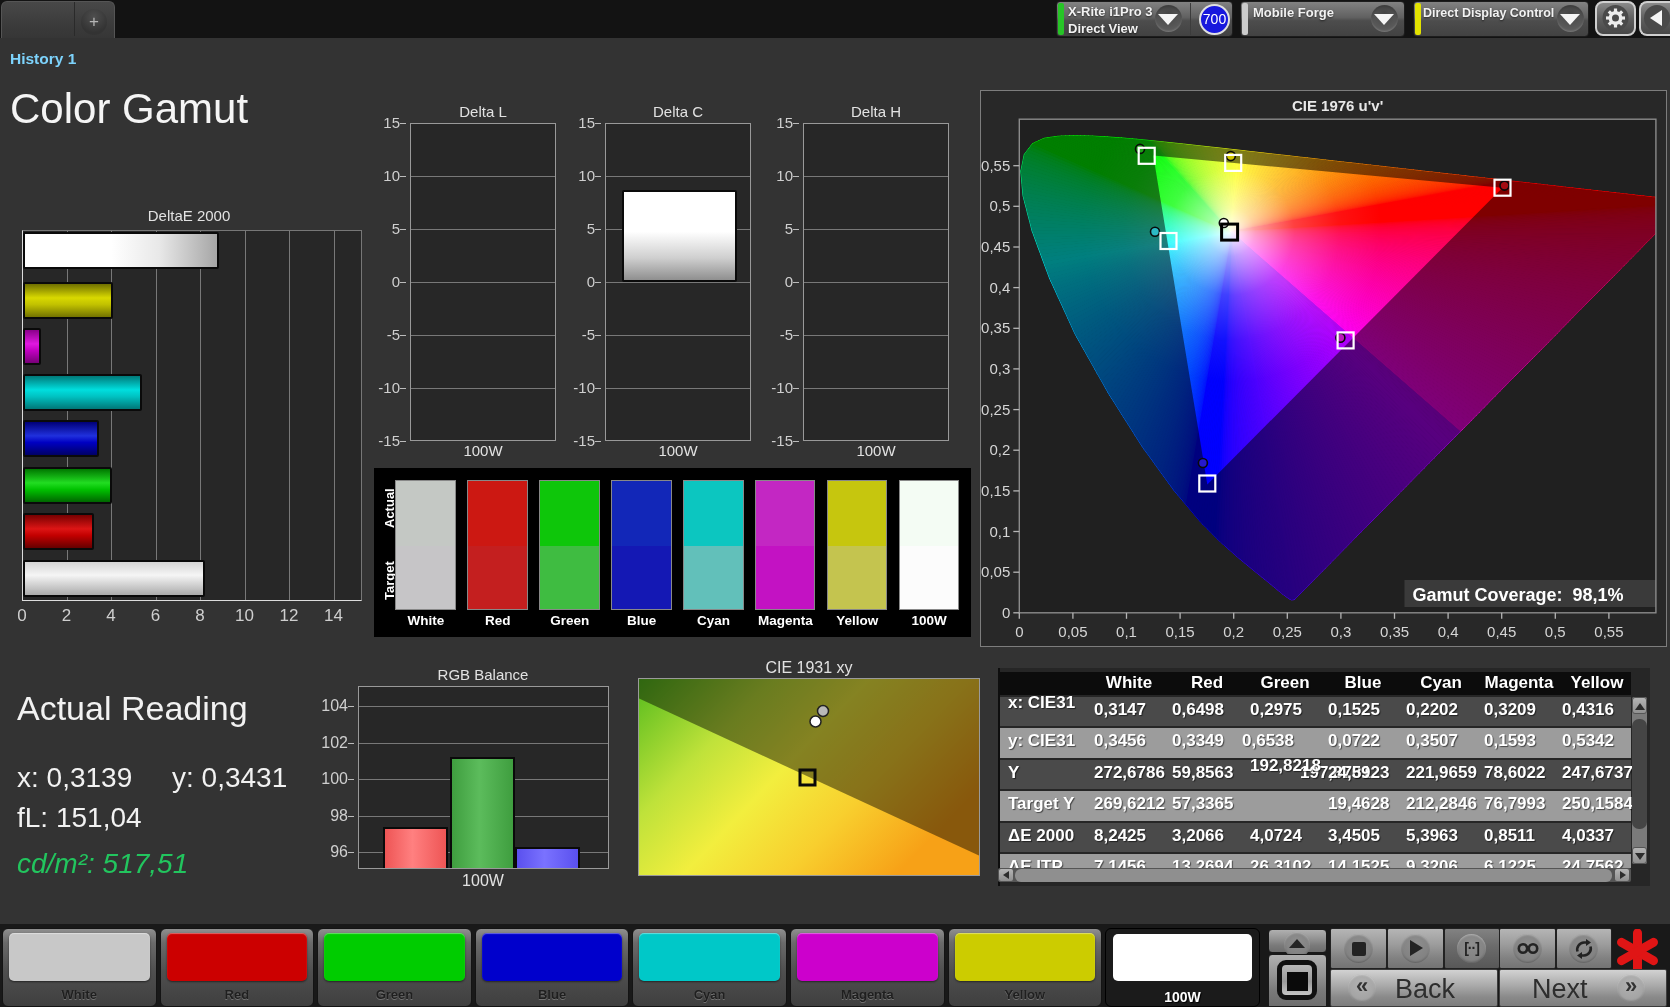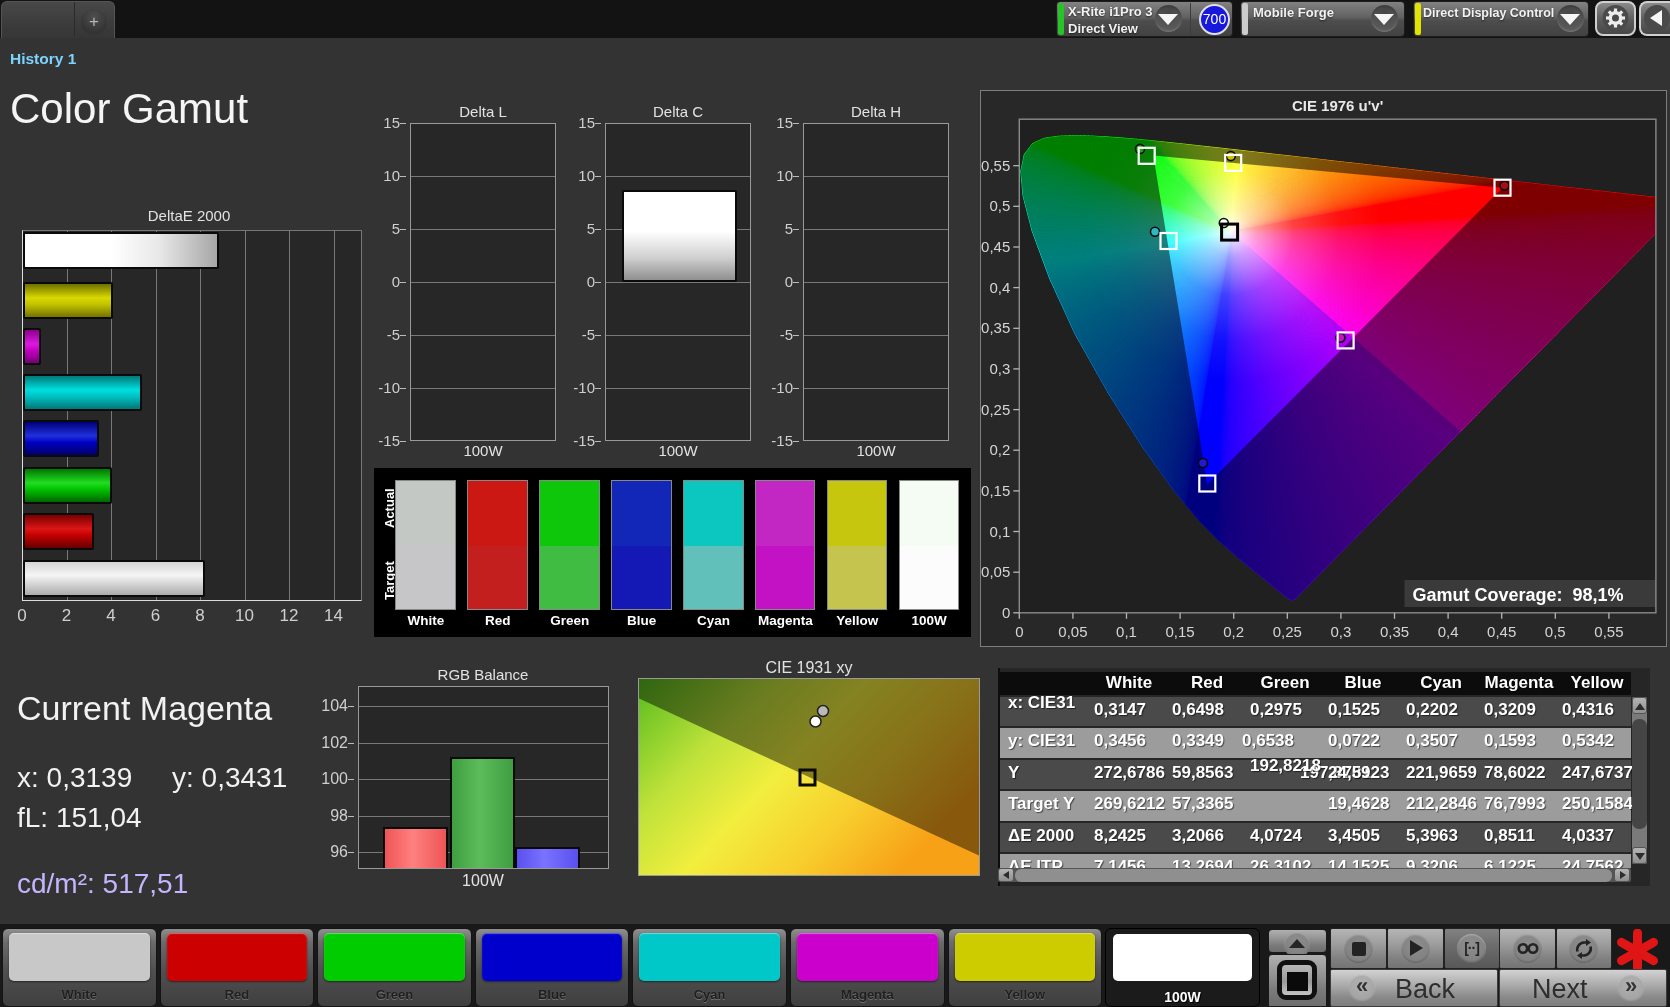--- a/index.html
+++ b/index.html
@@ -781,25 +781,25 @@
     <line x1="33.3" y1="116.3" x2="39.3" y2="116.3" stroke="#b5b5b5" stroke-width="1.3"></line>
     <text x="30.3" y="121.3" fill="#d5d5d5" font-size="15" text-anchor="end">0,5</text>
     <line x1="628.9" y1="522.8" x2="628.9" y2="528.8" stroke="#b5b5b5" stroke-width="1.3"></line>
     <text x="628.9" y="546.8" fill="#d5d5d5" font-size="15" text-anchor="middle">0,55</text>
     <line x1="33.3" y1="75.7" x2="39.3" y2="75.7" stroke="#b5b5b5" stroke-width="1.3"></line>
     <text x="30.3" y="80.7" fill="#d5d5d5" font-size="15" text-anchor="end">0,55</text>
     <text x="357.6" y="21" fill="#e8e8e8" font-size="15" font-weight="bold" text-anchor="middle">CIE 1976 u'v'</text>
     <rect x="424.5" y="490.0" width="251" height="27" fill="#c8c8c8" fill-opacity="0.16"></rect>
     <text x="432.5" y="510.5" fill="#ffffff" font-size="18" font-weight="bold">Gamut Coverage:&nbsp;&nbsp;98,1%</text>
   </svg>
-<div class="ab" style="left:17px;top:689px;color:#f2f2f2;font-size:34px;">Current Magenta</div>
+<div class="ab" style="left:17px;top:689px;color:#f2f2f2;font-size:34px;">Actual Reading</div>
 <div class="ab" style="left:17px;top:762px;color:#f2f2f2;font-size:28px;">x: 0,3139</div>
 <div class="ab" style="left:172px;top:762px;color:#f2f2f2;font-size:28px;">y: 0,3431</div>
 <div class="ab" style="left:17px;top:802px;color:#f2f2f2;font-size:28px;">fL: 151,04</div>
-<div class="ab" style="left:17px;top:868px;color:#c4b5fd;font-size:28px;">cd/m²: 517,51</div>
+<div class="ab" style="left:17px;top:848px;color:#22c55e;font-size:28px;font-style:italic;">cd/m²: 517,51</div>
 <div class="tt ab" style="left:383px;top:666px;width:200px;">RGB Balance</div>
 <div class="plot" style="left:358px;top:686px;width:251px;height:183px;border-color:#999;"></div>
 <div class="gl" style="left:359px;top:706px;width:249px;height:1px;"></div>
 <div class="ab" style="left:348px;top:706px;width:6px;height:1px;background:#bbb;"></div>
 <div class="tick ab" style="left:300px;top:697px;width:48px;text-align:right;font-size:16px;">104</div>
 <div class="gl" style="left:359px;top:742.5px;width:249px;height:1px;"></div>
 <div class="ab" style="left:348px;top:742.5px;width:6px;height:1px;background:#bbb;"></div>
 <div class="tick ab" style="left:300px;top:733.5px;width:48px;text-align:right;font-size:16px;">102</div>
 <div class="gl" style="left:359px;top:779px;width:249px;height:1px;"></div>
 <div class="ab" style="left:348px;top:779px;width:6px;height:1px;background:#bbb;"></div>

